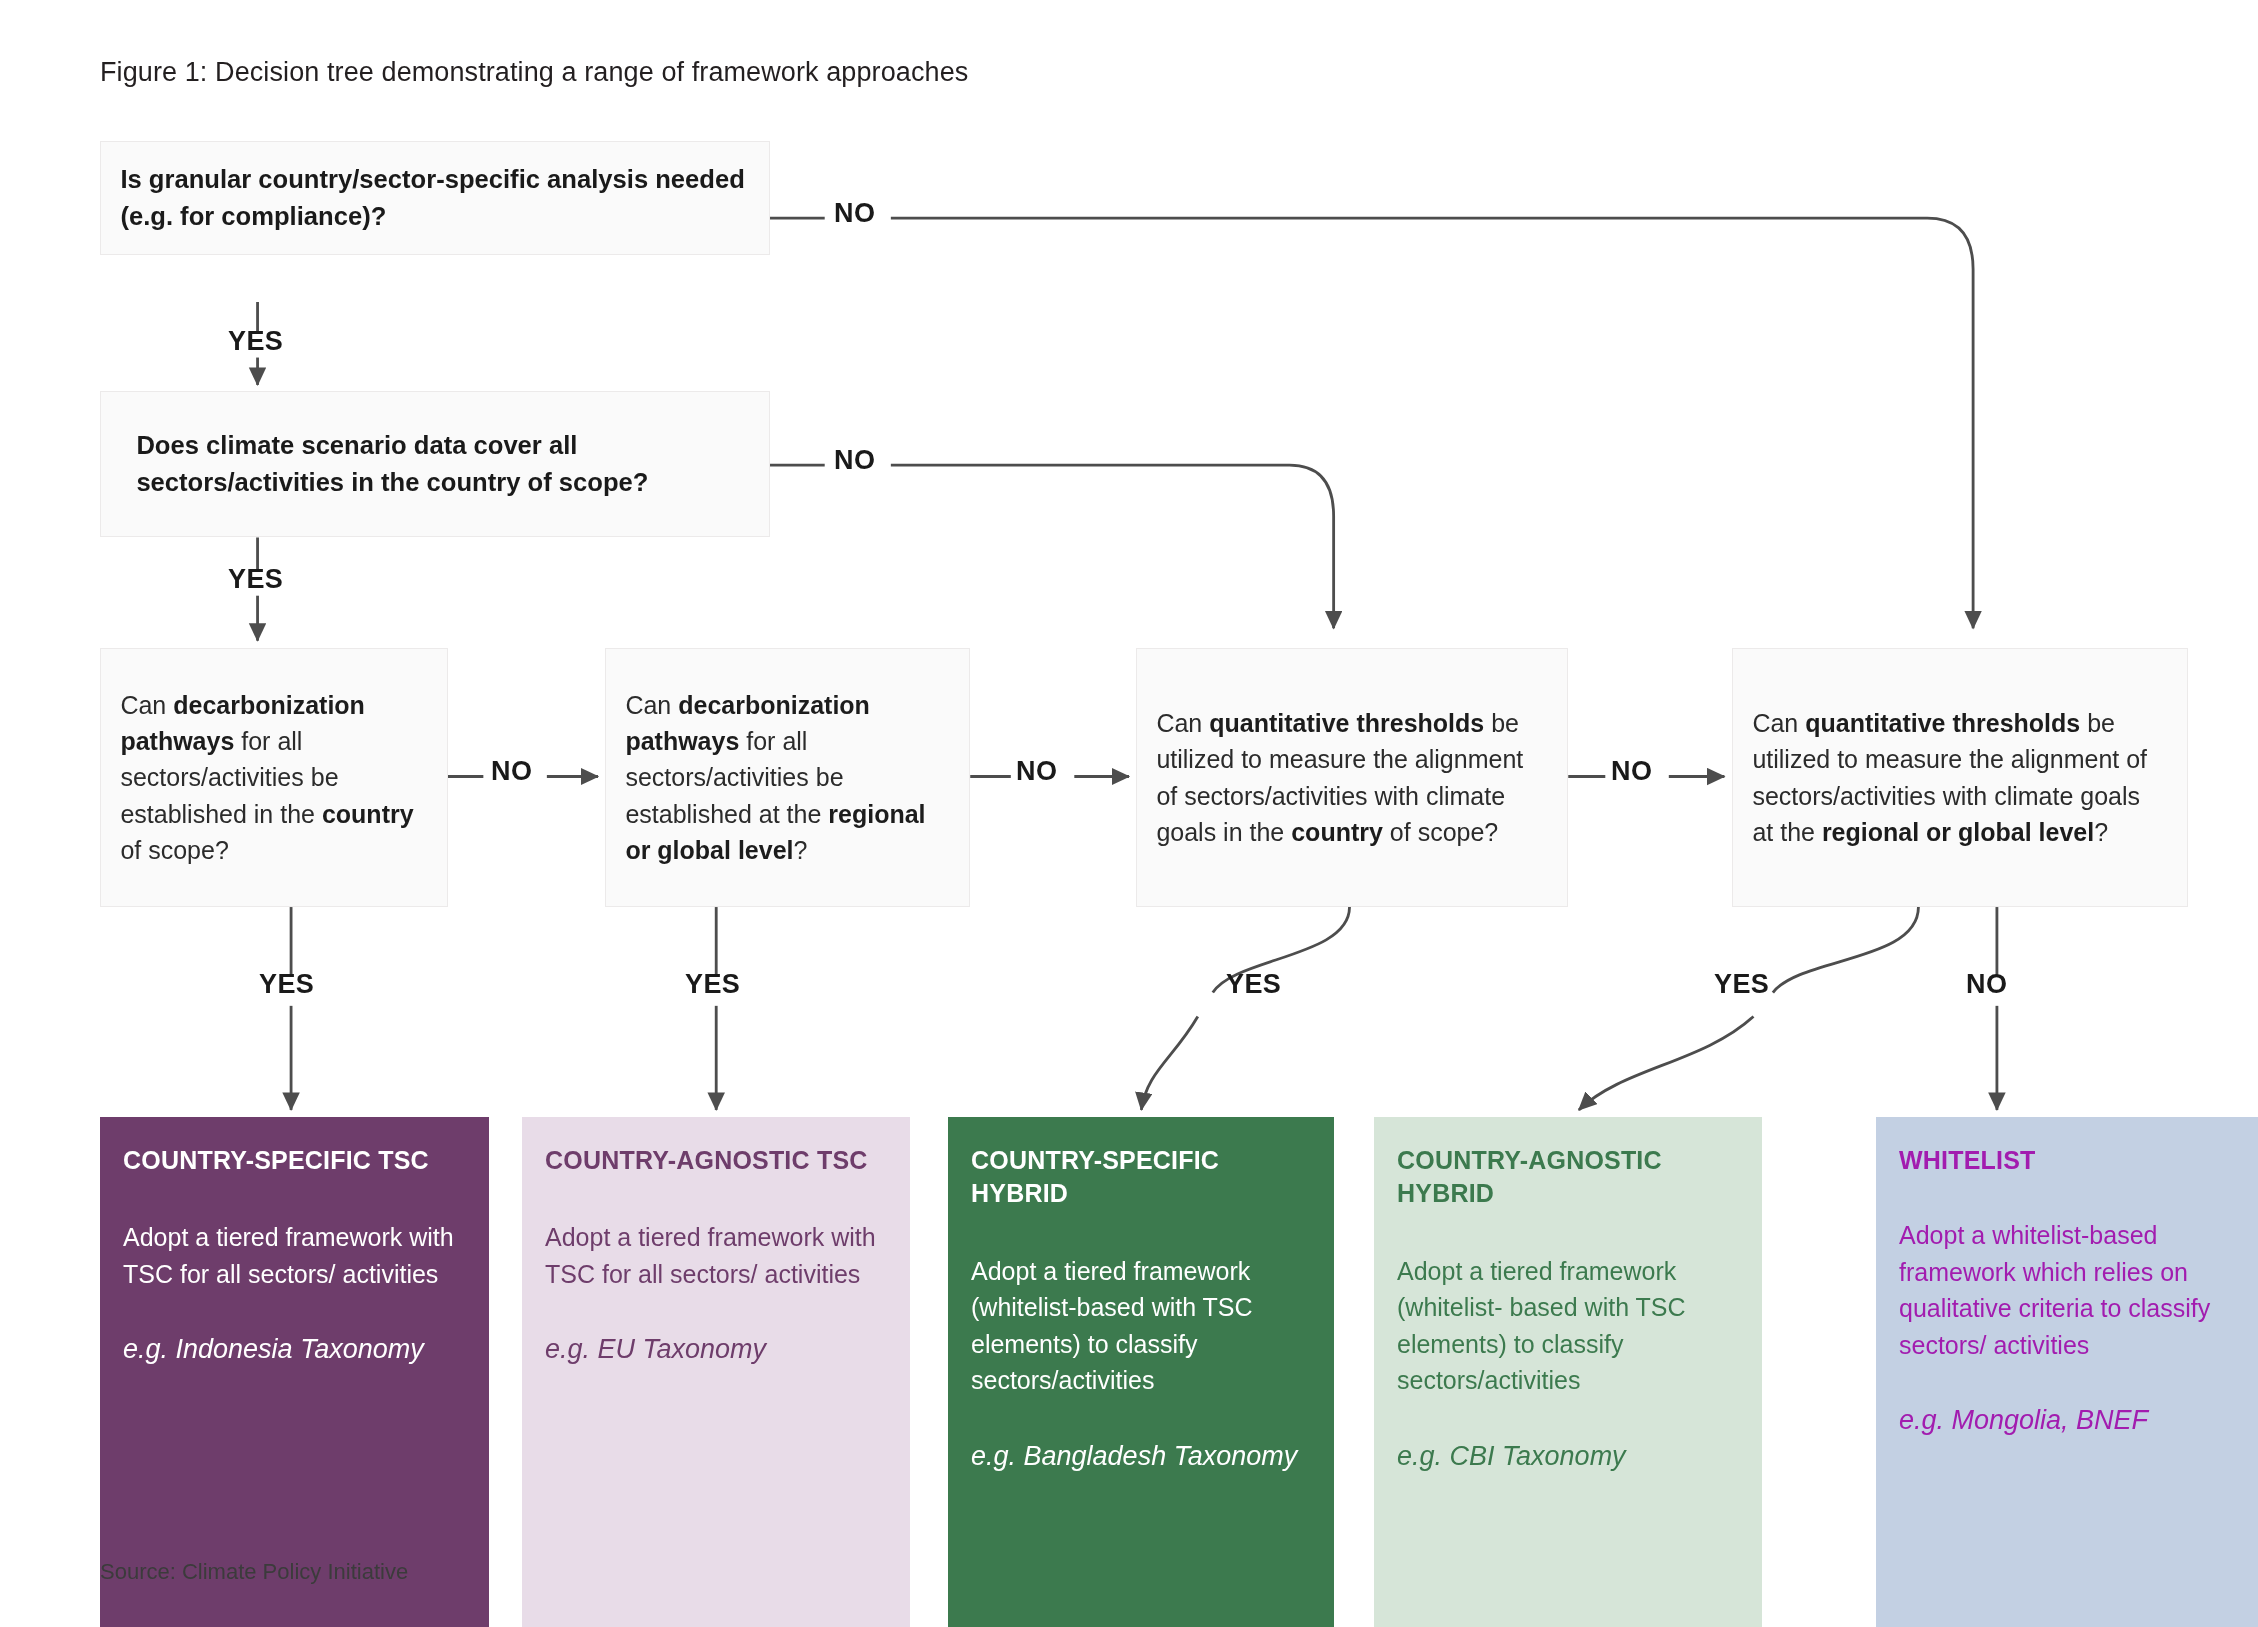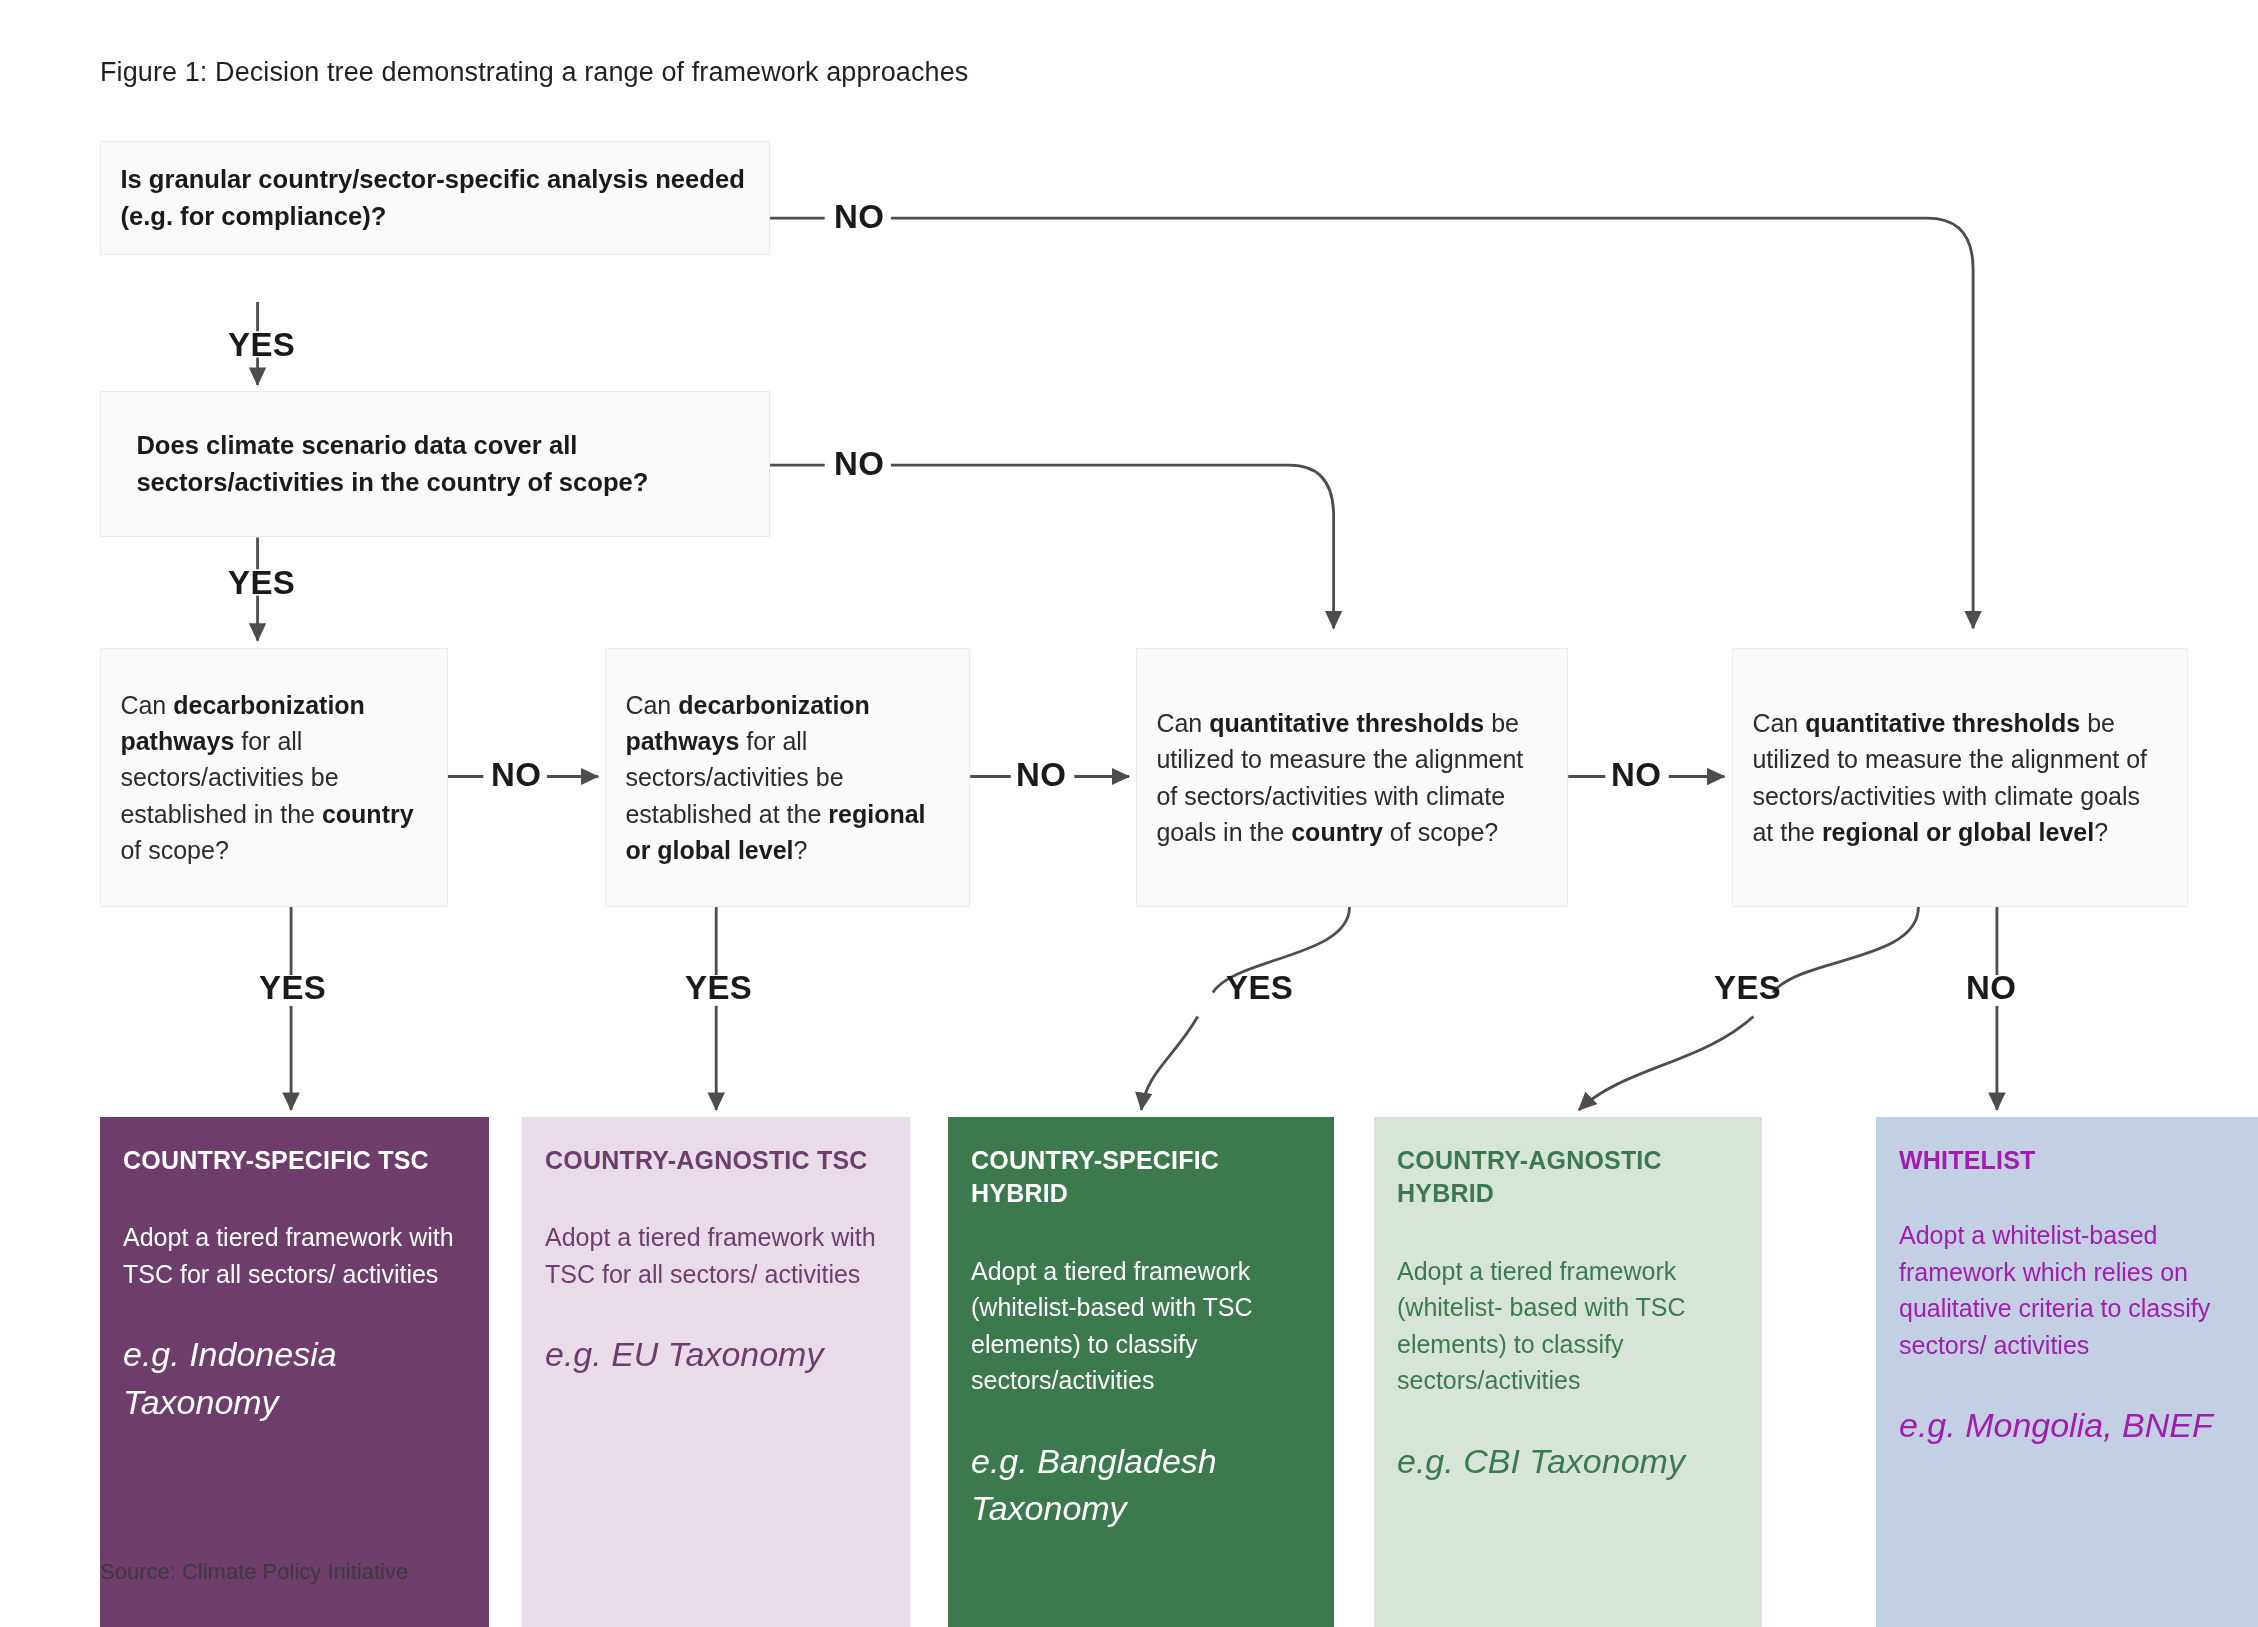--- a/index.html
+++ b/index.html
@@ -44,31 +44,31 @@
   
   .obox{
     position:absolute;top:1117px;height:512px;box-sizing:border-box;
     padding:27px 23px 0 23px;
   }
   .obox .hd{
     font-size:25px;font-weight:700;line-height:1.33;letter-spacing:0.2px;
     margin:0 0 42px 0;
   }
   .obox .body{font-size:25px;line-height:1.46;margin:0 0 39px 0;}
-  .obox .eg{font-size:34px;font-style:italic;line-height:1.4;}
+  .obox .eg{font-size:27px;font-style:italic;line-height:1.4;}
   .o1{left:100px;width:389px;background:#6E3D6B;color:#ffffff;}
   .o2{left:522px;width:388px;background:#E8DCE8;color:#6E3D6B;}
   .o3{left:948px;width:386px;background:#3C7A4E;color:#ffffff;}
   .o4{left:1374px;width:388px;background:#D6E5D8;color:#3C7A4E;}
   .o5{left:1876px;width:388px;background:#C3D0E3;color:#a21caf;}
   .o5 .body{margin-top:-1.8px;}
 
   
   .elabel{
-    position:absolute;font-size:33px;font-weight:700;color:#1a1a1a;
+    position:absolute;font-size:27px;font-weight:700;color:#1a1a1a;
     letter-spacing:0.4px;
   }
   svg#wires{position:absolute;left:0;top:0;width:2258px;height:1628px;
     pointer-events:none;}
 </style>
 </head>
 <body>
 
 <div id="canvas">
 

